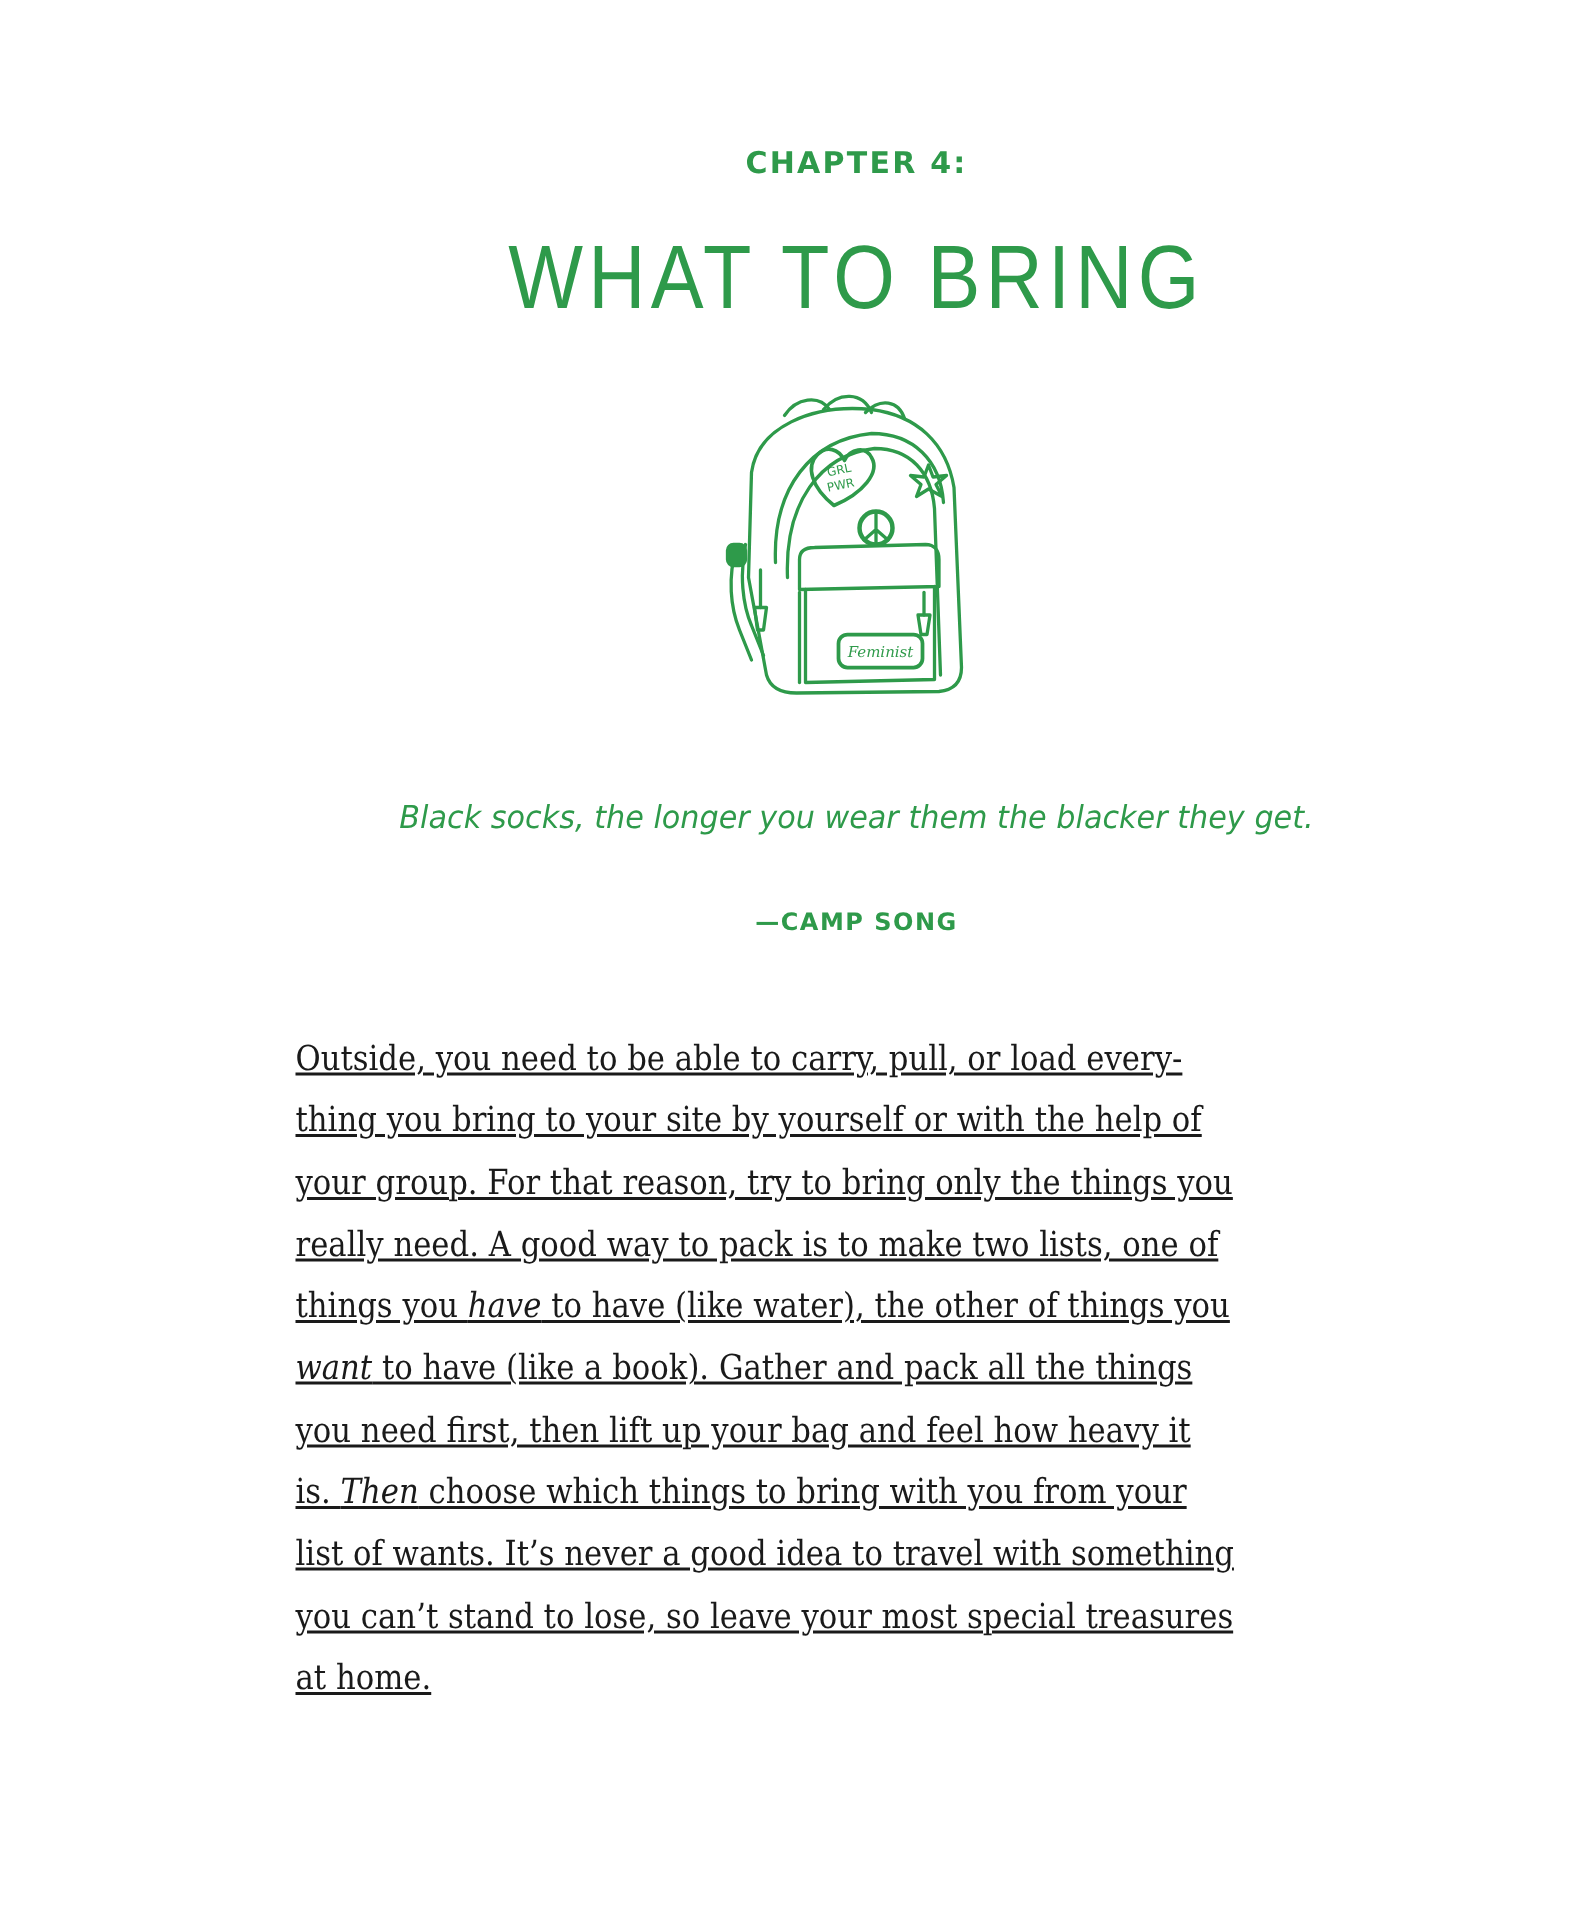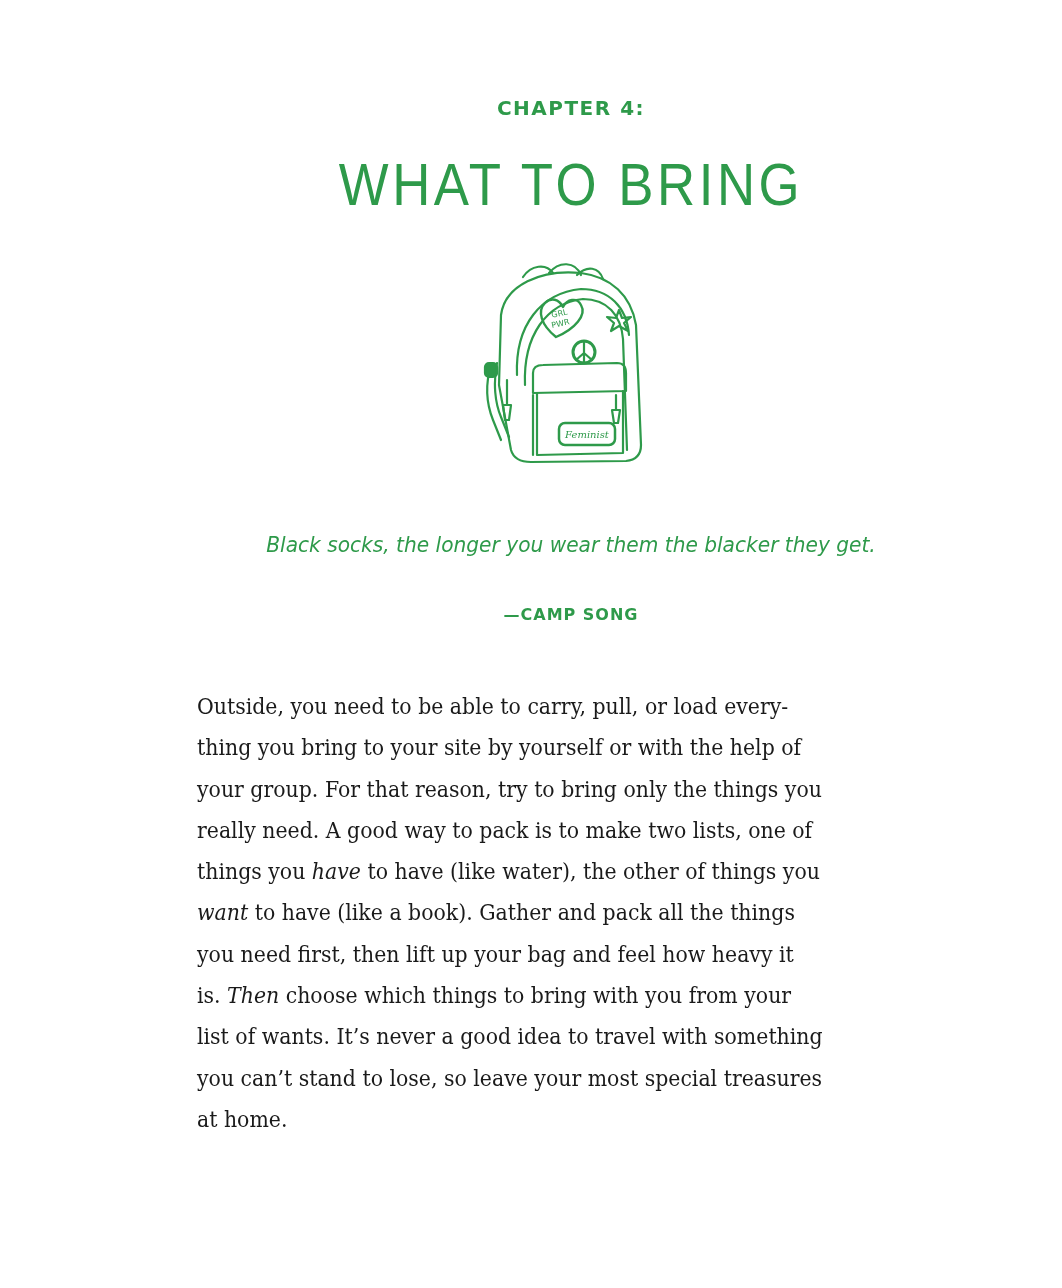--- a/index.html
+++ b/index.html
@@ -79,20 +79,21 @@
       color: #2e9a4a;
     }
     .body-text {
       position: absolute;
       left: 181px;
       top: 686px;
       width: 760px;
       font-family: "DejaVu Serif", serif;
       font-size: 23px;
       color: #1a1a1a;
+      text-decoration: underline;
     }
     .line {
       display: block;
       height: 41.3px;
       line-height: 41.3px;
       white-space: nowrap;
       transform: scaleX(0.89);
       transform-origin: 0 0;
     }
     .line em {

